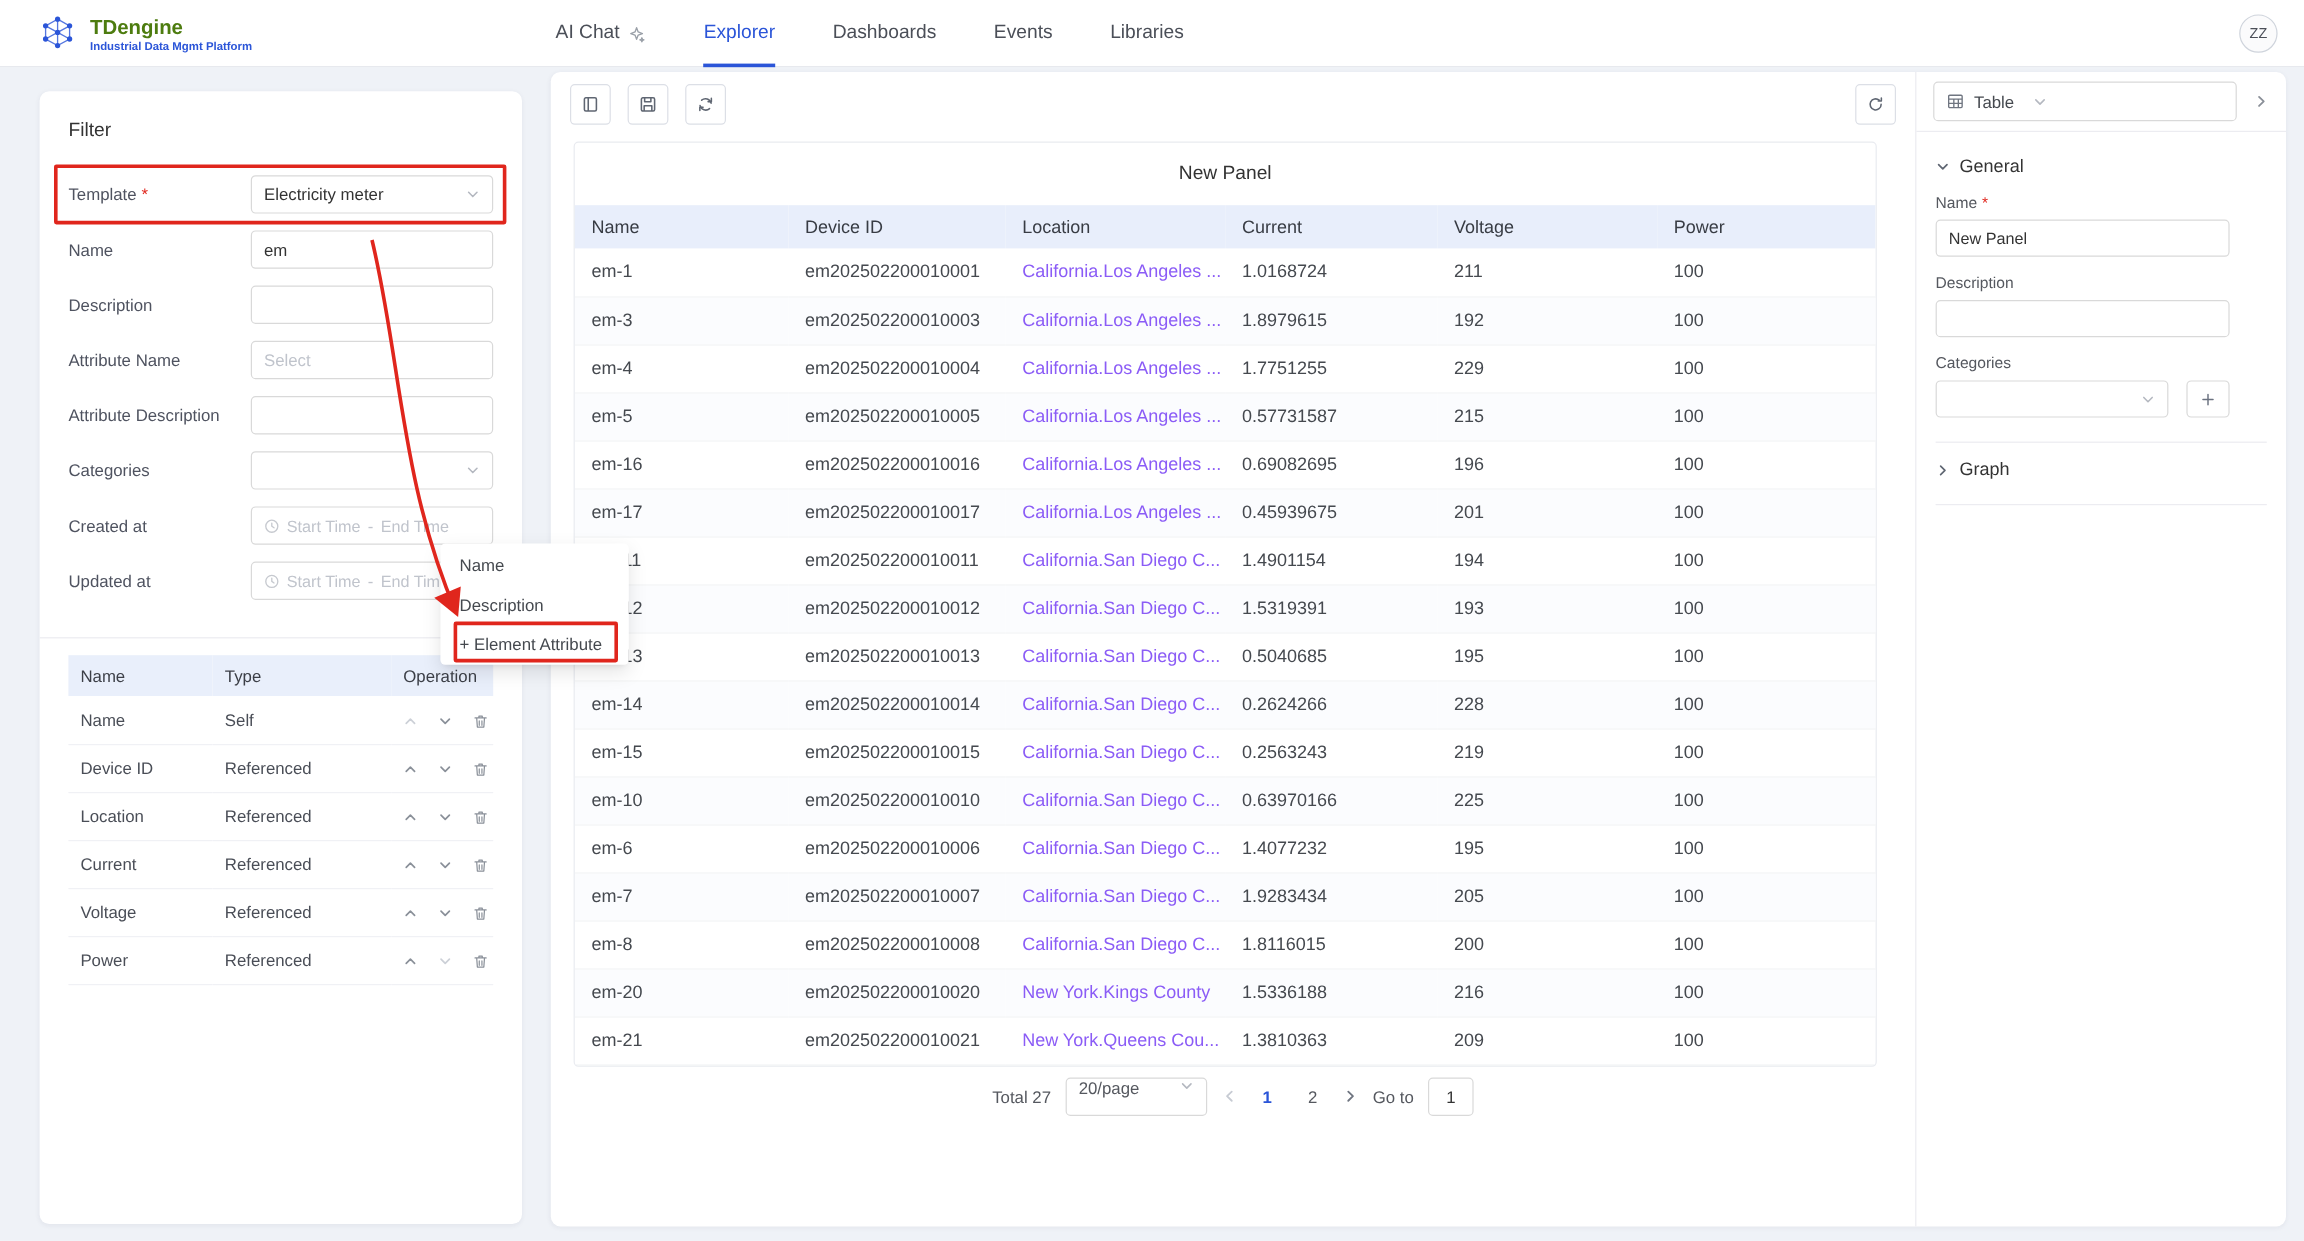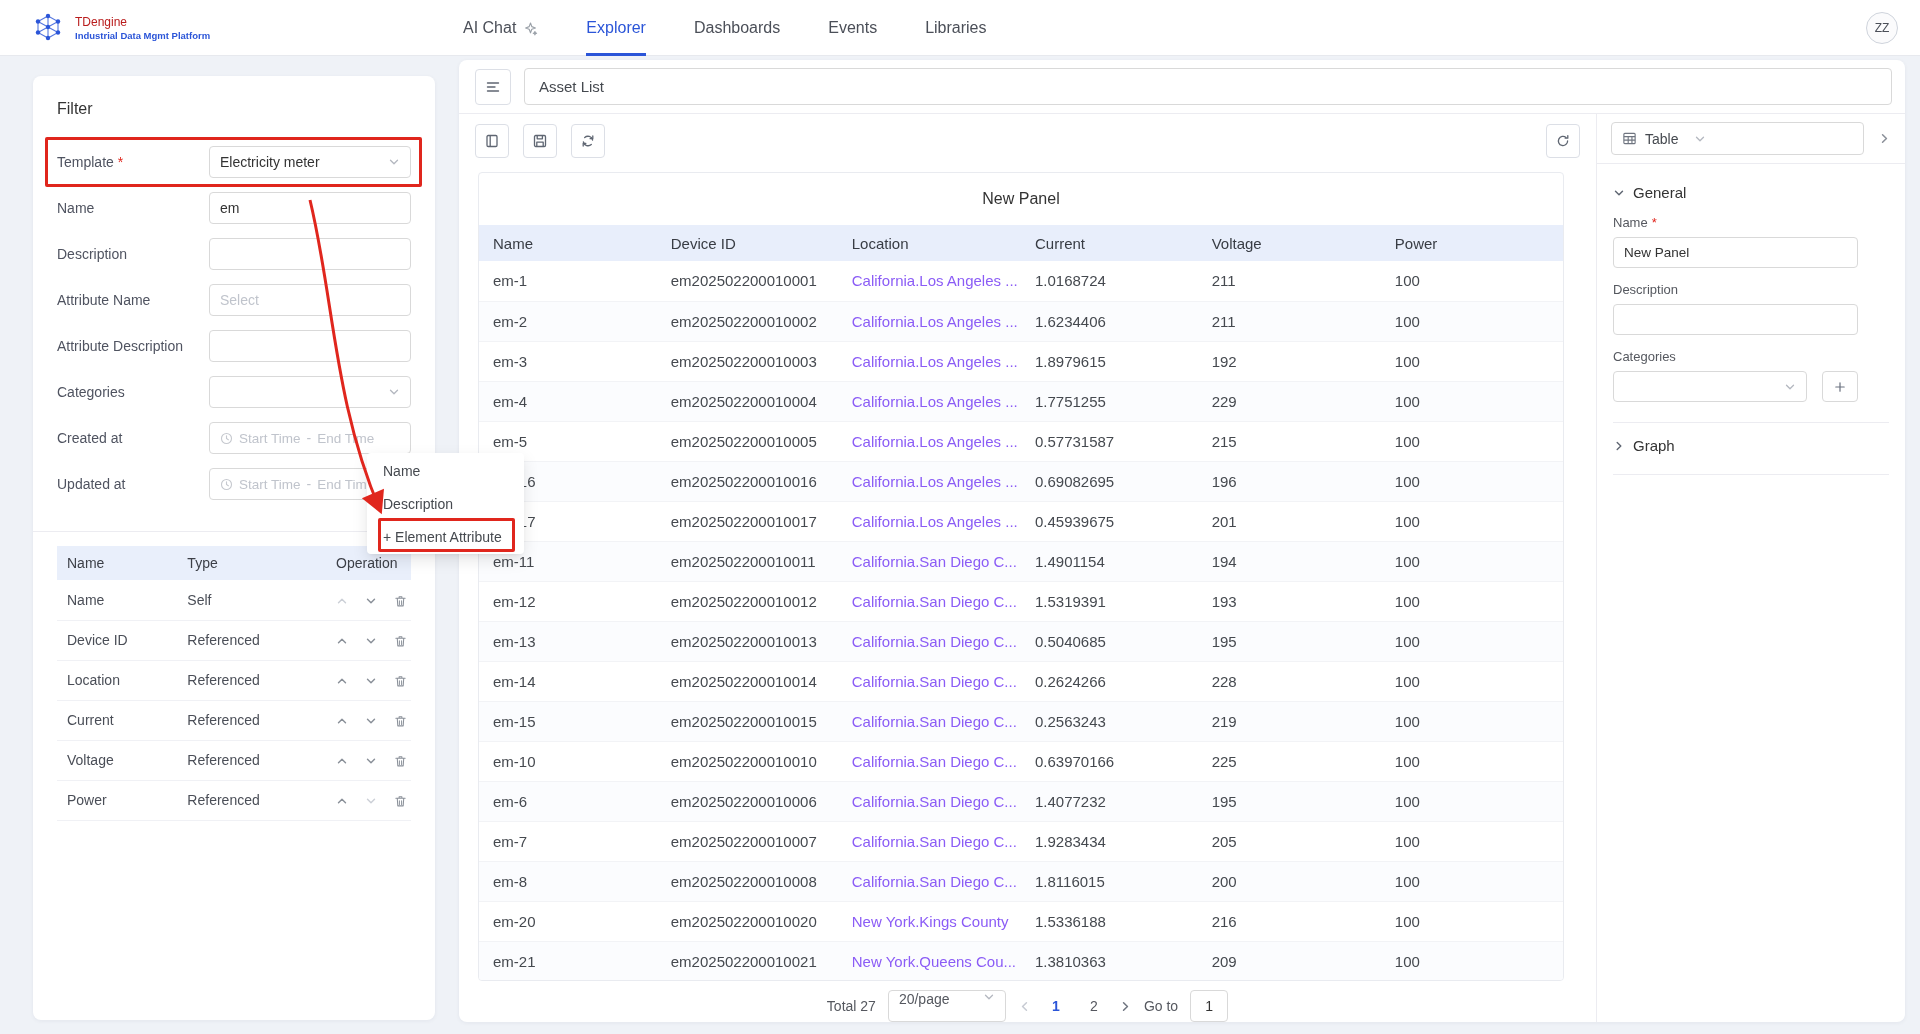--- a/index.html
+++ b/index.html
@@ -5,21 +5,21 @@
   * { margin:0; padding:0; box-sizing:border-box; }
   html,body { width:1920px; height:1034px; overflow:hidden;
     font-family:"Liberation Sans", sans-serif; background:#eff2f7; color:#333; }
   #app { position:relative; width:1920px; height:1034px; }
 
   
   .navbar { position:absolute; top:0; left:0; right:0; height:56px; background:#fff;
     border-bottom:1px solid #e7e9ee; z-index:5; }
   .brand { position:absolute; left:30px; top:9px; display:flex; gap:9px; align-items:center; cursor:pointer; }
   .brand-text { display:flex; flex-direction:column; line-height:1.1; }
-  .brand-name { font-size:12px; font-weight:normal; color:#b91c1c; }
+  .brand-name { font-size:17px; font-weight:bold; color:#4d7c0f; }
   .brand-sub { font-size:9.5px; font-weight:bold; color:#2b55d8; margin-top:2px; }
   .nav-menu { position:absolute; left:463px; top:0; height:56px; display:flex; gap:48px; }
   .nav-item { display:flex; align-items:center; gap:7px; font-size:16px; color:#4b4f58;
     position:relative; cursor:pointer; }
   .nav-item.active { color:#2b55d8; }
   .nav-item.active::after { content:""; position:absolute; left:0; right:0; bottom:0; height:3px; background:#2b55d8; }
   .avatar { position:absolute; right:22px; top:12px; width:32px; height:32px; border-radius:50%;
     border:1px solid #cfd4dc; background:#fbfbfc; display:flex; align-items:center; justify-content:center;
     font-size:12px; color:#4b4f58; cursor:pointer; }
 
@@ -416,30 +416,20 @@
                 </svg>
               </span>
             </td>
           </tr>
 
       </tbody>
     </table>
   </aside>
 
   <section class="card main-card">
-    <div class="main-header">
-      <button class="icon-btn">
-        <svg width="16" height="16" viewBox="0 0 16 16">
-            <path d="M2.5 4h11M2.5 8h7.5M2.5 12h11" fill="none" stroke="currentColor" stroke-width="1.4" stroke-linecap="round"></path>
-          </svg>
-      </button>
-      <div class="tab-box">
-        <span>Asset List</span>
-      </div>
-    </div>
 
     <div class="main-body">
       <div class="main-left">
         <div class="actions-row">
           <button class="icon-btn sm">
             <svg width="16" height="16" viewBox="0 0 16 16" fill="none" stroke="currentColor" stroke-width="1.3">
                 <rect x="3" y="2.5" width="10" height="11" rx="1.2"></rect>
                 <path d="M6.2 2.5v11"></path>
               </svg>
           </button>
@@ -489,28 +479,20 @@
 
                 <tr>
                   <td>em-1</td>
                   <td>em202502200010001</td>
                   <td class="c-loc">California.Los Angeles ...</td>
                   <td>1.0168724</td>
                   <td>211</td>
                   <td>100</td>
                 </tr>
 
-                <tr>
-                  <td>em-2</td>
-                  <td>em202502200010002</td>
-                  <td class="c-loc">California.Los Angeles ...</td>
-                  <td>1.6234406</td>
-                  <td>211</td>
-                  <td>100</td>
-                </tr>
 
                 <tr>
                   <td>em-3</td>
                   <td>em202502200010003</td>
                   <td class="c-loc">California.Los Angeles ...</td>
                   <td>1.8979615</td>
                   <td>192</td>
                   <td>100</td>
                 </tr>
 

